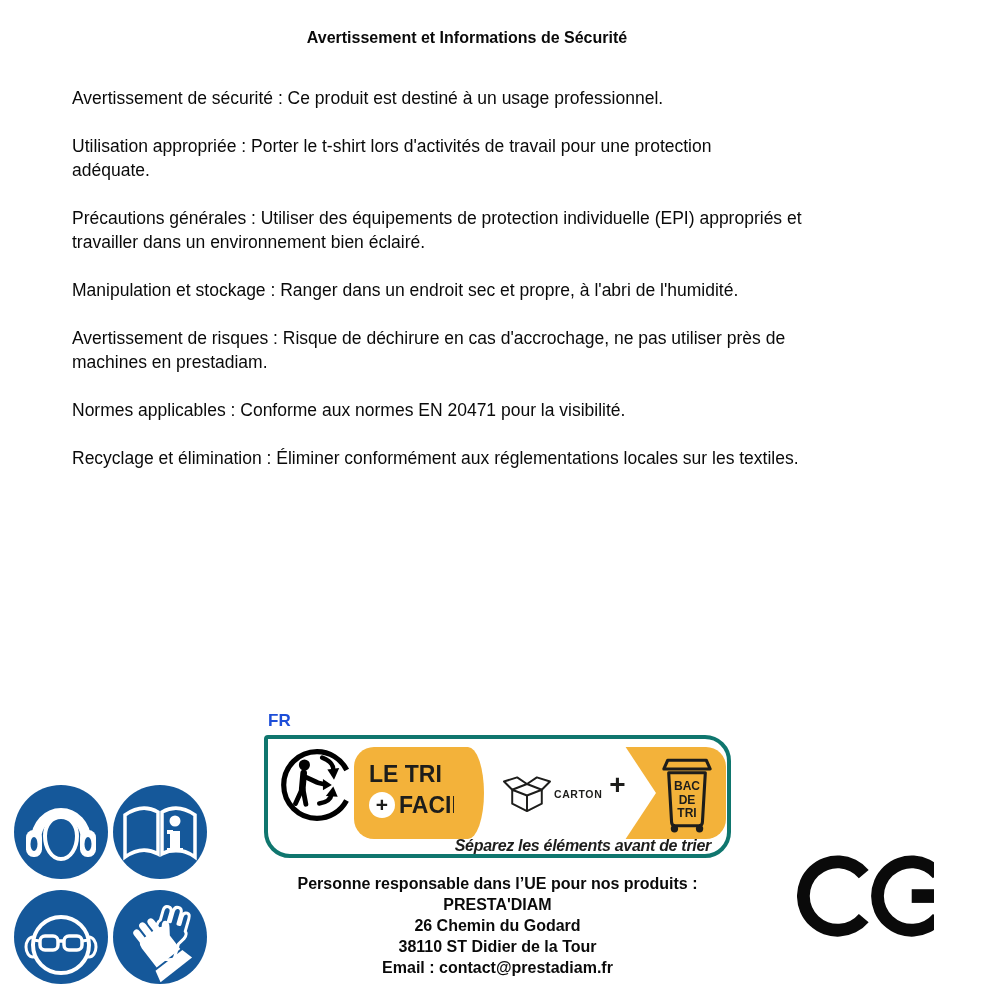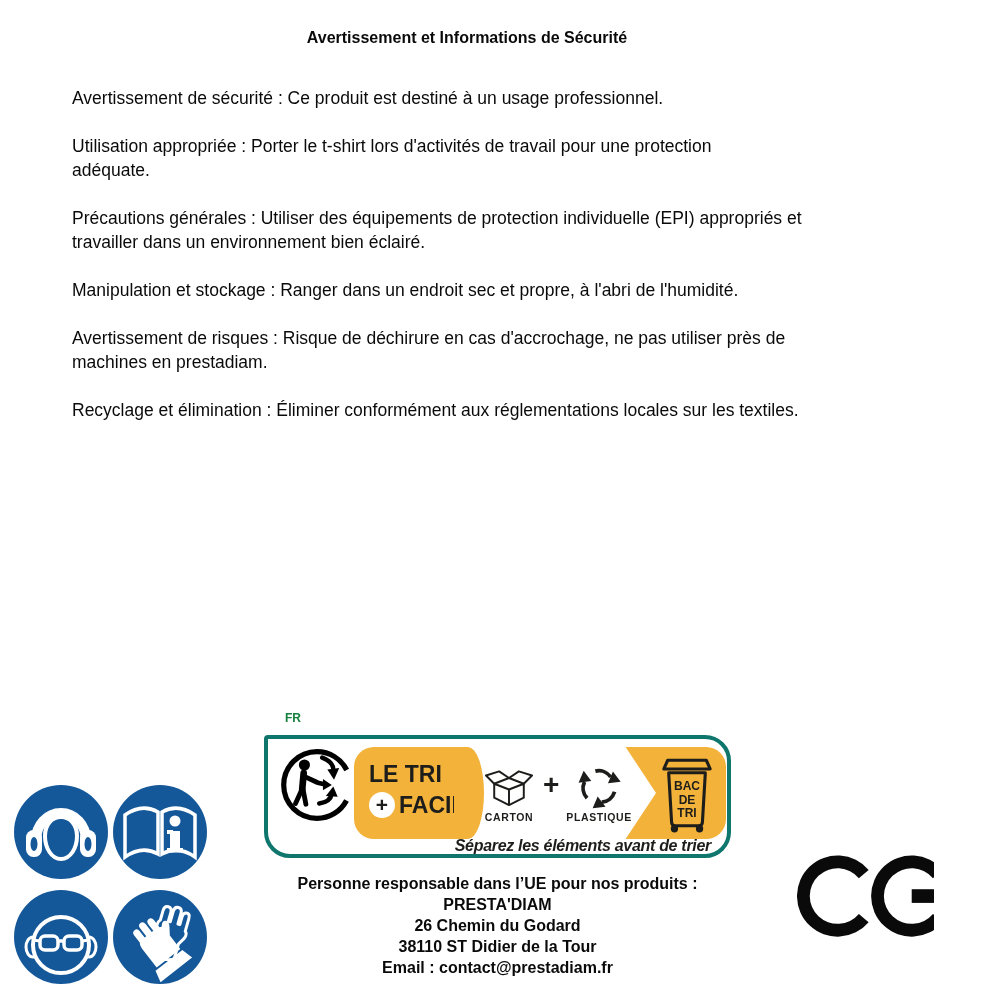--- a/index.html
+++ b/index.html
@@ -17,38 +17,38 @@
   .pictos{position:absolute;left:13px;top:784px;display:grid;
           grid-template-columns:96px 96px;grid-auto-rows:96px;column-gap:3px;row-gap:9px;}
   .picto{width:96px;height:96px;display:block;}
   .picto-bg{fill:var(--blue,#15589A);}
   .wf{fill:#fff;}
   .ws{stroke:#fff;fill:none;}
   .bf{fill:var(--blue,#15589A);}
   .bs{stroke:#fff;fill:var(--blue,#15589A);}
 
   
-  .fr-label{position:absolute;left:285px;top:711px;font-size:12px;font-weight:bold;color:#15803d;}
+  .fr-label{position:absolute;left:268px;top:711px;font-size:17px;font-weight:bold;color:#1d4ed8;}
   .tri-banner{position:absolute;left:264px;top:735px;width:467px;height:123px;background:#fff;
               border:4px solid #0f766e;border-radius:4px 26px 26px 26px;box-sizing:border-box;}
   .triman{position:absolute;left:12px;top:9px;width:74px;height:74px;}
   .band{position:absolute;left:86px;top:8px;width:372px;height:92px;
         background:var(--accent,#F3B23A);border-radius:20px;}
   .headline{position:absolute;left:15px;top:13px;color:#1d1d1b;font-weight:bold;
             font-size:23px;line-height:28px;white-space:nowrap;}
   .headline .row2{display:flex;align-items:center;gap:4px;margin-top:3px;}
   .plus-circle{width:26px;height:26px;border-radius:50%;background:#fff;color:#1d1d1b;
                font-size:21px;font-weight:bold;display:flex;align-items:center;justify-content:center;}
   .white-arrow{position:absolute;left:112px;top:0;width:190px;height:92px;background:#fff;
                clip-path:polygon(0 0,84% 0,100% 50%,84% 100%,0 100%);
                display:flex;align-items:center;justify-content:flex-start;
                padding:0 34px 0 16px;box-sizing:border-box;}
   .bulge{position:absolute;left:100px;top:0;width:30px;height:92px;background:var(--accent,#F3B23A);
          border-radius:0 16px 16px 0 / 0 46px 46px 0;}
-  .mat-block{display:flex;flex-direction:column;align-items:center;}
+  .mat-block{display:flex;flex-direction:row;align-items:center;margin-left:18px;}
   .mat-label{font-size:10.5px;font-weight:bold;letter-spacing:0.6px;color:#1d1d1b;margin-top:1px;}
   .mat-plus{font-size:28px;font-weight:bold;color:#1d1d1b;margin:0 7px 16px 7px;}
   .bin{position:absolute;right:12px;top:8px;width:54px;height:78px;}
   .bin text{font-family:"Liberation Sans",sans-serif;font-weight:bold;font-size:12.5px;fill:#1d1d1b;}
   .tagline{position:absolute;right:16px;top:98px;font-size:16px;font-style:italic;font-weight:bold;
            letter-spacing:-0.3px;color:#1d1d1b;}
 
   .responsible{position:absolute;left:264px;top:873px;width:467px;text-align:center;
                font-size:16px;font-weight:bold;line-height:21px;}
 
@@ -63,20 +63,21 @@
 
   <div class="body-text">
     <p>Avertissement de sécurité : Ce produit est destiné à un usage professionnel.</p>
     <p>Utilisation appropriée : Porter le t-shirt lors d'activités de travail pour une protection
 adéquate.</p>
     <p>Précautions générales : Utiliser des équipements de protection individuelle (EPI) appropriés et
 travailler dans un environnement bien éclairé.</p>
     <p>Manipulation et stockage : Ranger dans un endroit sec et propre, à l'abri de l'humidité.</p>
     <p>Avertissement de risques : Risque de déchirure en cas d'accrochage, ne pas utiliser près de
 machines en prestadiam.</p>
+    <p>Normes applicables : Conforme aux normes EN 20471 pour la visibilité.</p>
     <p>Recyclage et élimination : Éliminer conformément aux réglementations locales sur les textiles.</p>
   </div>
 
   <div class="pictos">
 
     <svg class="picto" viewBox="0 0 96 96">
       <circle class="picto-bg" cx="48" cy="48" r="47"></circle>
       <rect class="wf" x="13" y="46" width="16" height="27" rx="7.5"></rect>
       <rect class="wf" x="67" y="46" width="16" height="27" rx="7.5"></rect>
       <path class="ws" d="M23,56 A25,27 0 0 1 73,56" stroke-width="10"></path>

